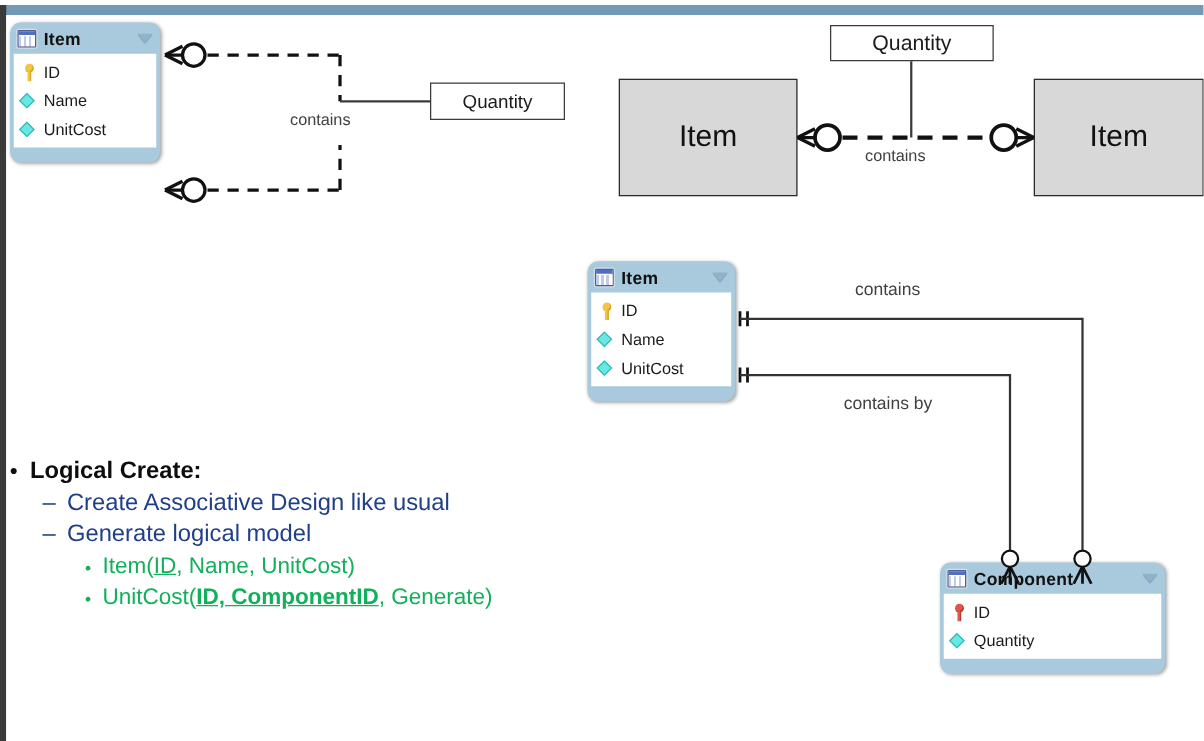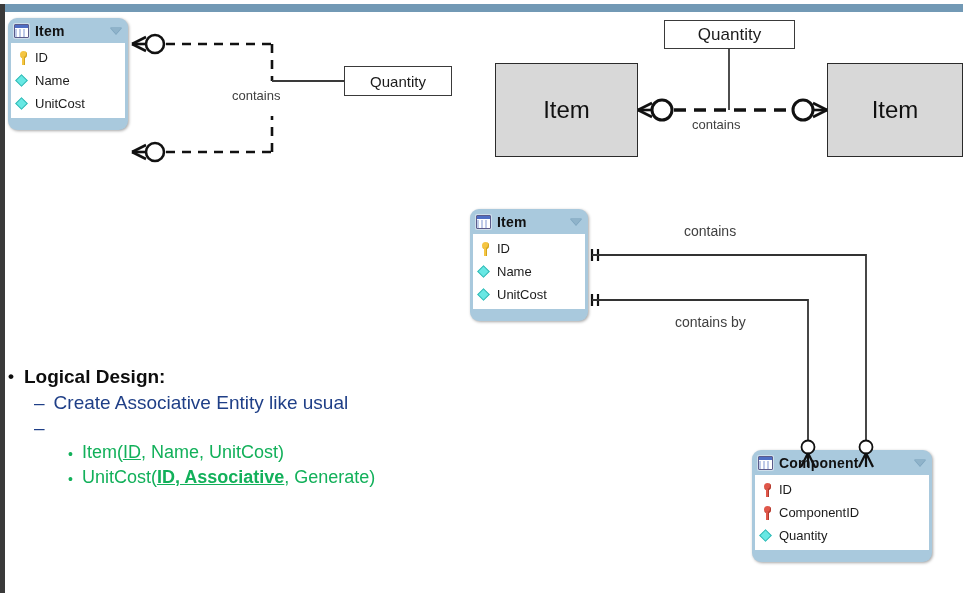--- a/index.html
+++ b/index.html
@@ -207,24 +207,20 @@
   <div class="entity" style="left:752px;top:446px;width:180px;">
     <div class="ent-head">
       <span class="ent-icon"></span>
       <span class="ent-title">Component</span>
       <span class="ent-caret"></span>
     </div>
     <div class="ent-body">
       <div class="attr">
         <span class="ic ic-key-fk"></span>
         <span>ID</span>
-      </div>
-      <div class="attr">
-        <span class="ic ic-key-fk"></span>
-        <span>ComponentID</span>
       </div>
       <div class="attr">
         <span class="ic ic-diamond"></span>
         <span>Quantity</span>
       </div>
     </div>
     <div class="ent-foot"></div>
   </div>
 
   <svg class="overlay" viewBox="0 0 963 593" xmlns="http://www.w3.org/2000/svg">
@@ -286,41 +282,42 @@
       <path d="M592,296 H808 V437" stroke="#333" stroke-width="1.8" fill="none"></path>
       <circle cx="808" cy="443" r="6.5" fill="#fff" stroke="#111" stroke-width="1.8"></circle>
       <use href="#crow-down" x="808" y="449"></use>
     </g>
   </svg>
 
   <div class="bullets">
 
     <div class="b1">
       <span class="dot">•</span>
-      <span>Logical Design:</span>
+      <span>Logical Create:</span>
     </div>
 
     <div class="b2">
       <span class="dash">–</span>
-      <span>Create Associative Entity like usual</span>
+      <span>Create Associative Design like usual</span>
     </div>
 
     <div class="b2">
       <span class="dash">–</span>
+      <span>Generate logical model</span>
     </div>
 
     <div class="b3">
       <span class="dot">•</span>
       <span>
         <span>Item(</span><span class="u">ID</span><span>, Name, UnitCost)</span>
       </span>
     </div>
 
     <div class="b3">
       <span class="dot">•</span>
       <span>
-        <span>UnitCost(</span><span class="bu">ID, Associative</span><span>, Generate)</span>
+        <span>UnitCost(</span><span class="bu">ID, ComponentID</span><span>, Generate)</span>
       </span>
     </div>
 
   </div>
 
 </div>
 
 </body></html>

